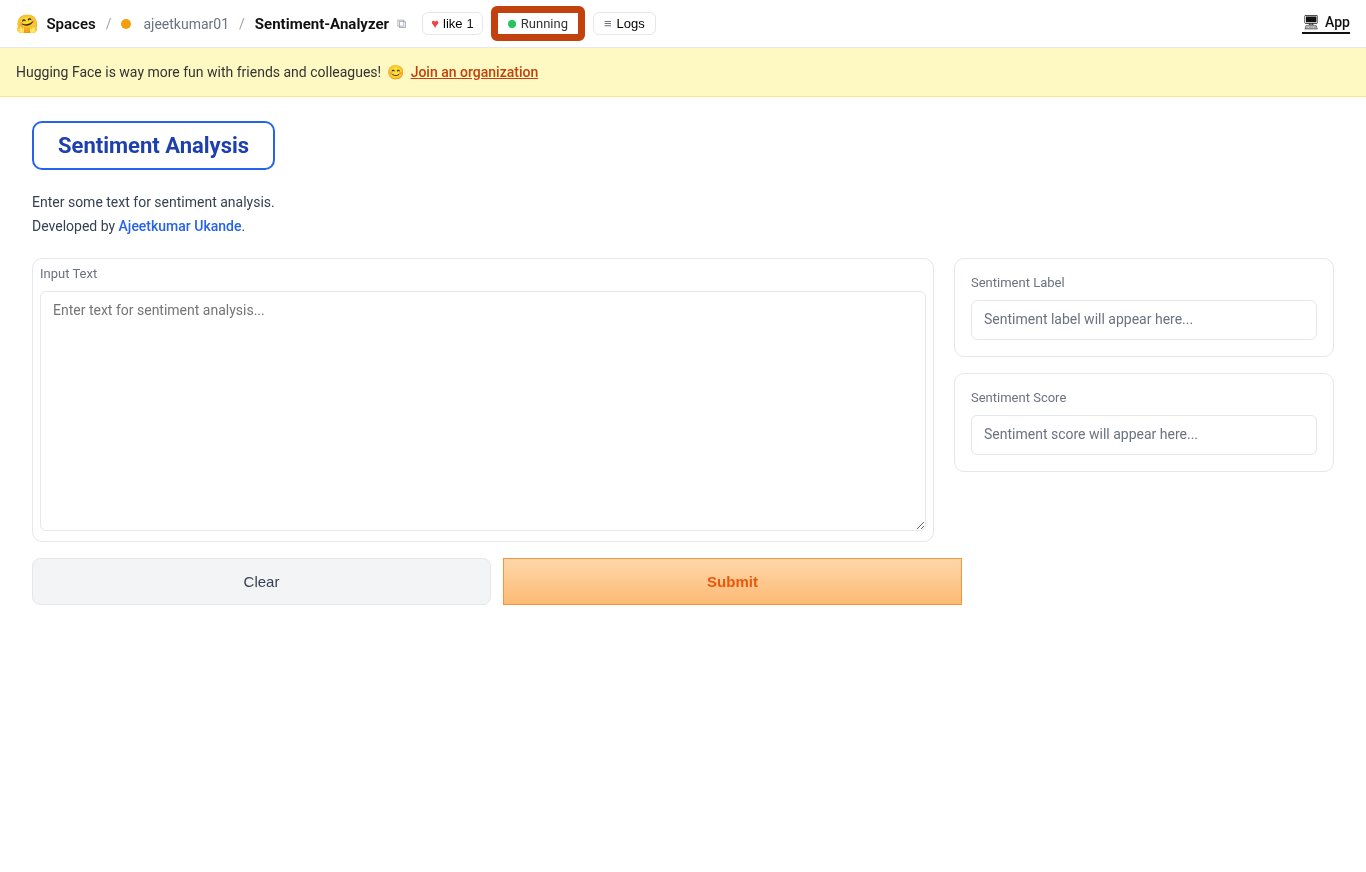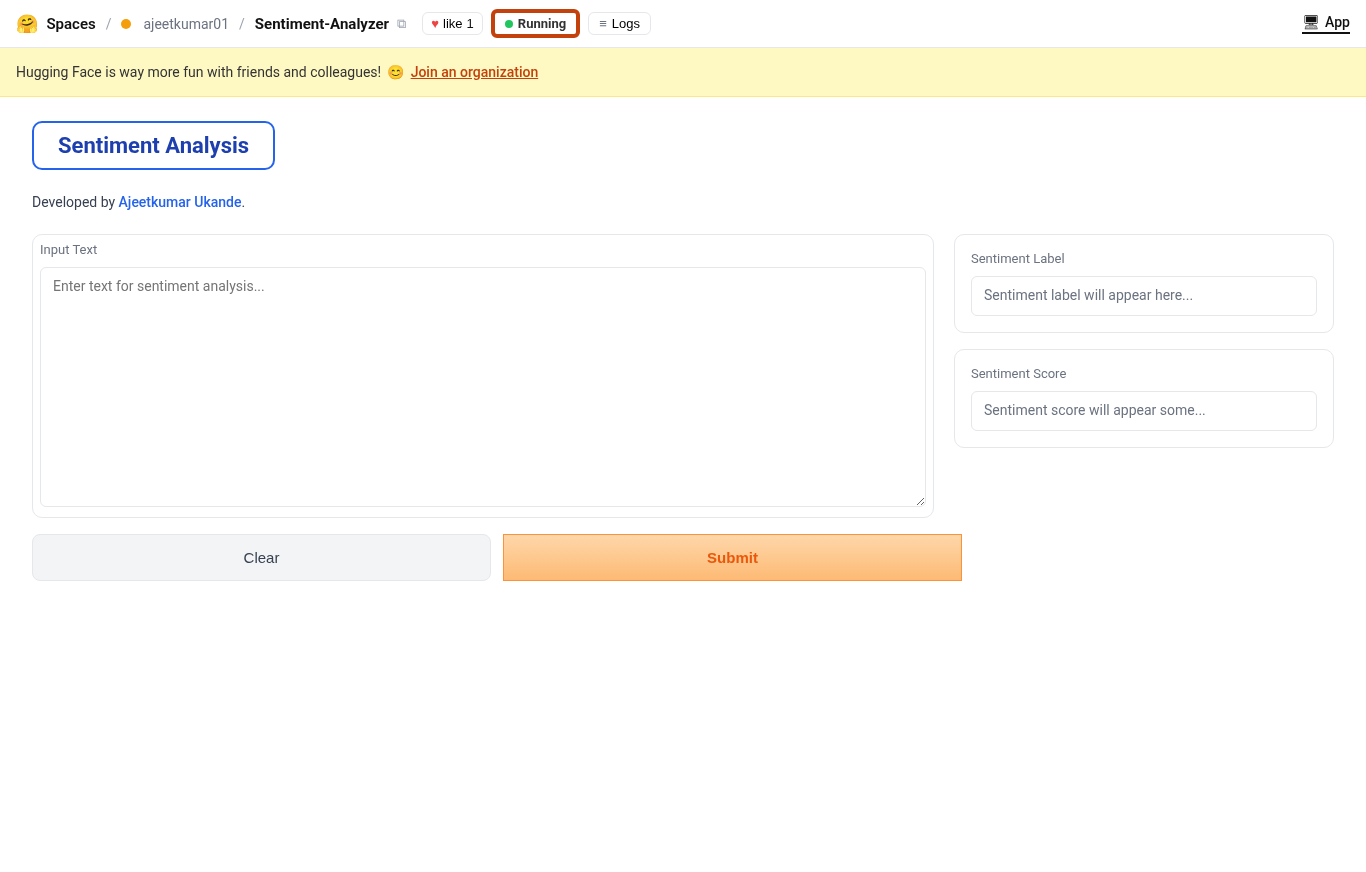--- a/index.html
+++ b/index.html
@@ -32,22 +32,22 @@
     .nav-like-btn {
       display: flex; align-items: center; gap: 4px;
       border: 1px solid #e5e7eb; border-radius: 6px;
       padding: 3px 8px; font-size: 13px; cursor: pointer;
       background: #fff; margin-left: 8px;
     }
     .heart-icon { color: #ef4444; }
     .like-count { color: #111; font-weight: 500; }
     .running-badge {
       display: flex; align-items: center; gap: 5px;
-      border: 4px solid #c2410c; border-radius: 6px;
-      padding: 3px 10px; font-size: 13px; background: #fff; font-weight: bold;
+      border: 7px solid #c2410c; border-radius: 6px;
+      padding: 3px 10px; font-size: 13px; background: #fff;
     }
     .running-dot { width: 8px; height: 8px; background: #22c55e; border-radius: 50%; }
     .logs-btn {
       display: flex; align-items: center; gap: 5px;
       border: 1px solid #e5e7eb; border-radius: 6px;
       padding: 3px 10px; font-size: 13px; background: #fff; cursor: pointer;
     }
     .nav-spacer { flex: 1; }
     .nav-app-btn {
       display: flex; align-items: center; gap: 5px;
@@ -210,40 +210,41 @@
   <a href="#">Join an organization</a>
 </div>
 
 <div class="main-content">
 
   
   <div class="app-title-box">
     <h1>Sentiment Analysis</h1>
   </div>
 
+  <p class="description">Enter some text for sentiment analysis.</p>
 
   <p class="description-dev">
     <span>Developed by </span><a href="#" class="dev-link">Ajeetkumar Ukande</a><span>.</span>
   </p>
 
   <div class="io-grid">
 
     <div class="panel">
       <div class="panel-label">Input Text</div>
       <textarea class="text-area" placeholder="Enter text for sentiment analysis..." style=""></textarea>
     </div>
 
     <div class="output-panels">
       <div class="output-panel">
         <div class="panel-label">Sentiment Label</div>
         <div class="output-value-box">Sentiment label will appear here...</div>
       </div>
       <div class="output-panel">
         <div class="panel-label">Sentiment Score</div>
-        <div class="output-value-box">Sentiment score will appear some...</div>
+        <div class="output-value-box">Sentiment score will appear here...</div>
       </div>
     </div>
   </div>
 
   
   <div class="btn-row">
     <button class="btn-clear">Clear</button>
     <button class="btn-submit">Submit</button>
   </div>
 

